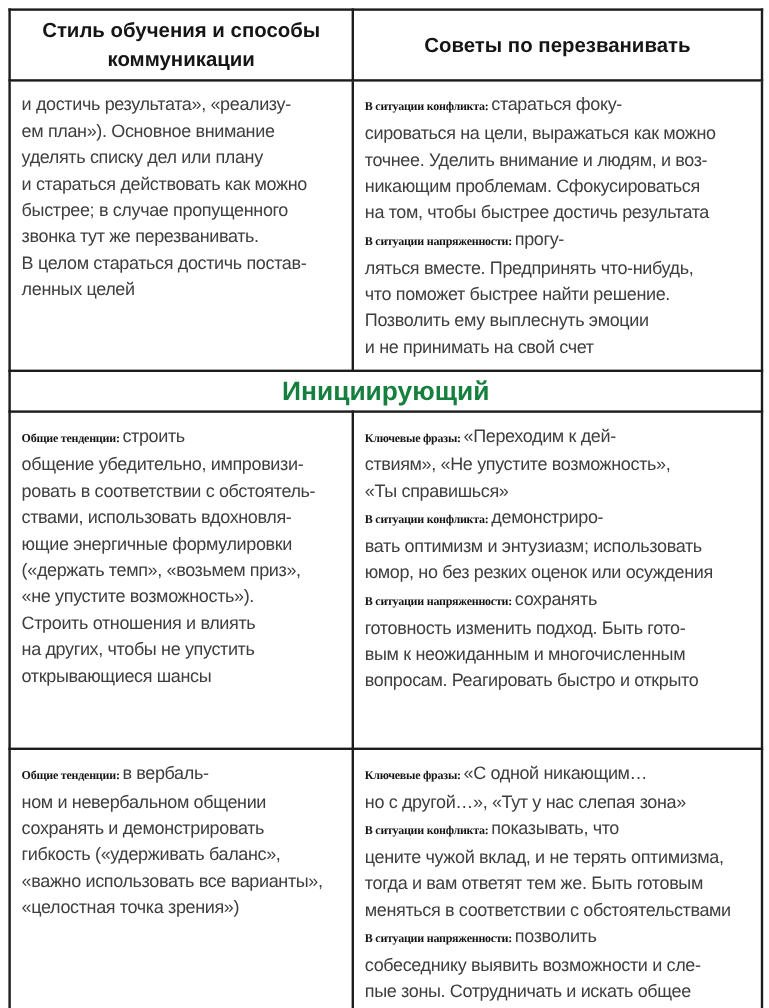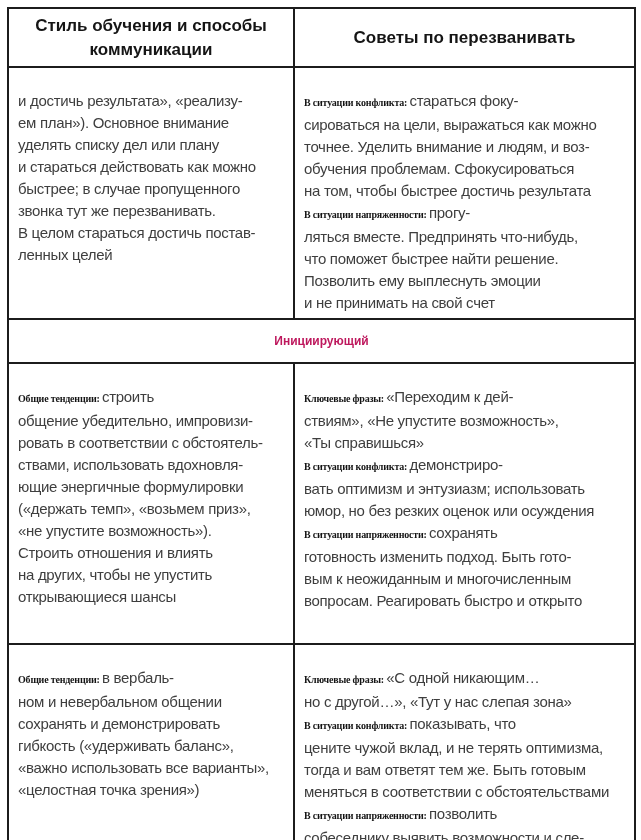--- a/index.html
+++ b/index.html
@@ -32,31 +32,31 @@
     vertical-align: middle;
     text-align: center;
     font-weight: bold;
     font-size: 17px;
     line-height: 1.4;
     color: #151515;
     white-space: pre-line;
     padding: 4px 10px;
   }
   tr.section-row td {
-    height: 44px;
+    height: 34px;
     vertical-align: middle;
     text-align: center;
     font-weight: bold;
-    font-size: 12px;
-    color: #be185d;
+    font-size: 22px;
+    color: #15803d;
     padding: 3px;
     white-space: normal;
   }
   td.body-cell {
-    padding: 22px 8px 4px 9px;
+    padding: 9px 8px 4px 9px;
     font-size: 15px;
     line-height: 22px;
     letter-spacing: -0.3px;
     color: #3e3e3e;
     white-space: pre-line;
   }
   td.body-cell .lead {
     font-family: "Liberation Serif", serif;
     font-weight: bold;
     font-size: 10px;
@@ -89,21 +89,21 @@
 ем план»). Основное внимание
 уделять списку дел или плану
 и стараться действовать как можно
 быстрее; в случае пропущенного
 звонка тут же перезванивать.
 В целом стараться достичь постав-
 ленных целей</span></td>
         <td class="body-cell"><span class="lead">В ситуации конфликта: </span><span>стараться фоку-
 сироваться на цели, выражаться как можно
 точнее. Уделить внимание и людям, и воз-
-обучения проблемам. Сфокусироваться
+никающим проблемам. Сфокусироваться
 на том, чтобы быстрее достичь результата
 </span><span class="lead">В ситуации напряженности: </span><span>прогу-
 ляться вместе. Предпринять что-нибудь,
 что поможет быстрее найти решение.
 Позволить ему выплеснуть эмоции
 и не принимать на свой счет</span></td>
       </tr>
       <tr class="section-row">
         <td colspan="2">Инициирующий</td>
       </tr>

